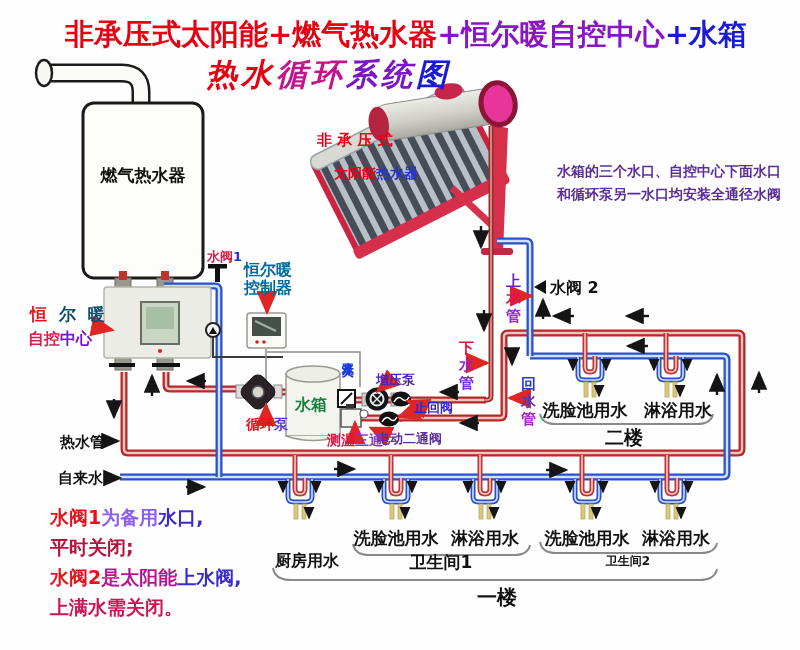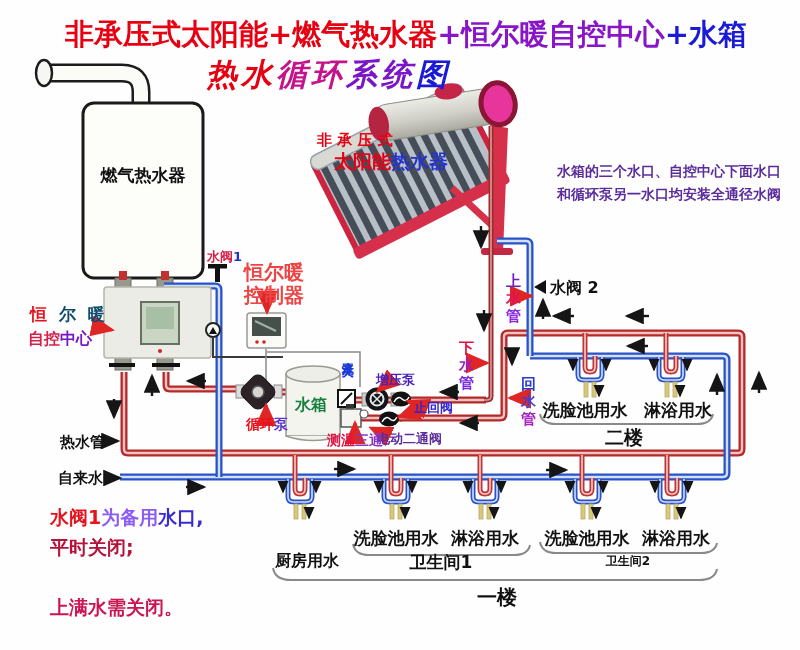--- a/index.html
+++ b/index.html
@@ -256,26 +256,26 @@
   </g>
 </svg>
 
 <div class="lb" style="left:65px;top:18px;font-size:29px;"><span style="color:#e60012">非承压式太阳能+燃气热水器</span><span style="color:#8816c6">+恒尔暖自控中心</span><span style="color:#1b1bd6">+水箱</span></div>
 
 <div class="lb" style="left:206px;top:57px;font-size:31px;letter-spacing:4px;font-style:italic;"><span style="color:#e60012">热水</span><span style="color:#c4148c">循环</span><span style="color:#7a16c8">系统</span><span style="color:#1b1bd6">图</span></div>
 
 <div class="lb" style="left:83px;top:166px;width:120px;text-align:center;font-size:17px;color:#111;">燃气热水器</div>
 
 <div class="lb" style="left:317px;top:132px;font-size:15px;color:#e60012;">非 承 压 式</div>
-<div class="lb" style="left:311px;top:151px;font-size:19px;padding-left:23px;"><span style="color:#e60012">太阳能</span><span style="color:#2233cc">热水器</span></div>
+<div class="lb" style="left:311px;top:165px;font-size:14px;padding-left:23px;"><span style="color:#e60012">太阳能</span><span style="color:#2233cc">热水器</span></div>
 
 <div class="lb" style="left:30px;top:305px;font-size:17px;letter-spacing:3px;"><span style="color:#e6131f">恒 </span><span style="color:#0c4a6e">尔 暖</span></div>
 <div class="lb" style="left:28px;top:330px;font-size:16px;"><span style="color:#d5204a">自控</span><span style="color:#7a16c8">中心</span></div>
 
-<div class="lb" style="left:244px;top:261px;font-size:20px;color:#ef4444;text-align:center;">
+<div class="lb" style="left:244px;top:261px;font-size:16px;color:#0369a1;text-align:center;">
       <div>恒尔暖</div>
       <div>控制器</div>
     </div>
 
 <div class="lb" style="left:207px;top:250px;font-size:13px;"><span style="color:#d5204a">水阀</span><span style="color:#2233cc">1</span></div>
 <div class="lb" style="left:550px;top:279px;font-size:16px;color:#111;">水阀 2</div>
 
 <div class="lb" style="left:557px;top:160px;font-size:14px;color:#5b2d9b;line-height:23px;">
       <div>水箱的三个水口、自控中心下面水口</div>
       <div>和循环泵另一水口均安装全通径水阀</div>
@@ -316,15 +316,16 @@
 <div class="lb ctr" style="left:396px;top:529px;font-size:17px;color:#111;">洗脸池用水</div>
 <div class="lb ctr" style="left:485px;top:529px;font-size:17px;color:#111;">淋浴用水</div>
 <div class="lb ctr" style="left:587px;top:529px;font-size:17px;color:#111;">洗脸池用水</div>
 <div class="lb ctr" style="left:676px;top:529px;font-size:17px;color:#111;">淋浴用水</div>
 <div class="lb ctr" style="left:441px;top:553px;font-size:17px;color:#111;">卫生间1</div>
 <div class="lb ctr" style="left:628px;top:555px;font-size:12px;color:#111;">卫生间2</div>
 <div class="lb ctr" style="left:497px;top:586px;font-size:20px;color:#111;">一楼</div>
 
 <div class="lb" style="left:50px;top:507px;font-size:19px;"><span style="color:#e6131f">水阀1</span><span style="color:#8b5cf6">为备用</span><span style="color:#3a2ad0">水口,</span></div>
 <div class="lb" style="left:50px;top:537px;font-size:19px;color:#b5123c;">平时关闭;</div>
+<div class="lb" style="left:50px;top:567px;font-size:19px;"><span style="color:#e6131f">水阀2</span><span style="color:#b51690">是太阳能</span><span style="color:#3a2ad0">上水阀,</span></div>
 <div class="lb" style="left:50px;top:597px;font-size:19px;color:#cc1450;">上满水需关闭。</div>
 
 </div>
 
 </body></html>

